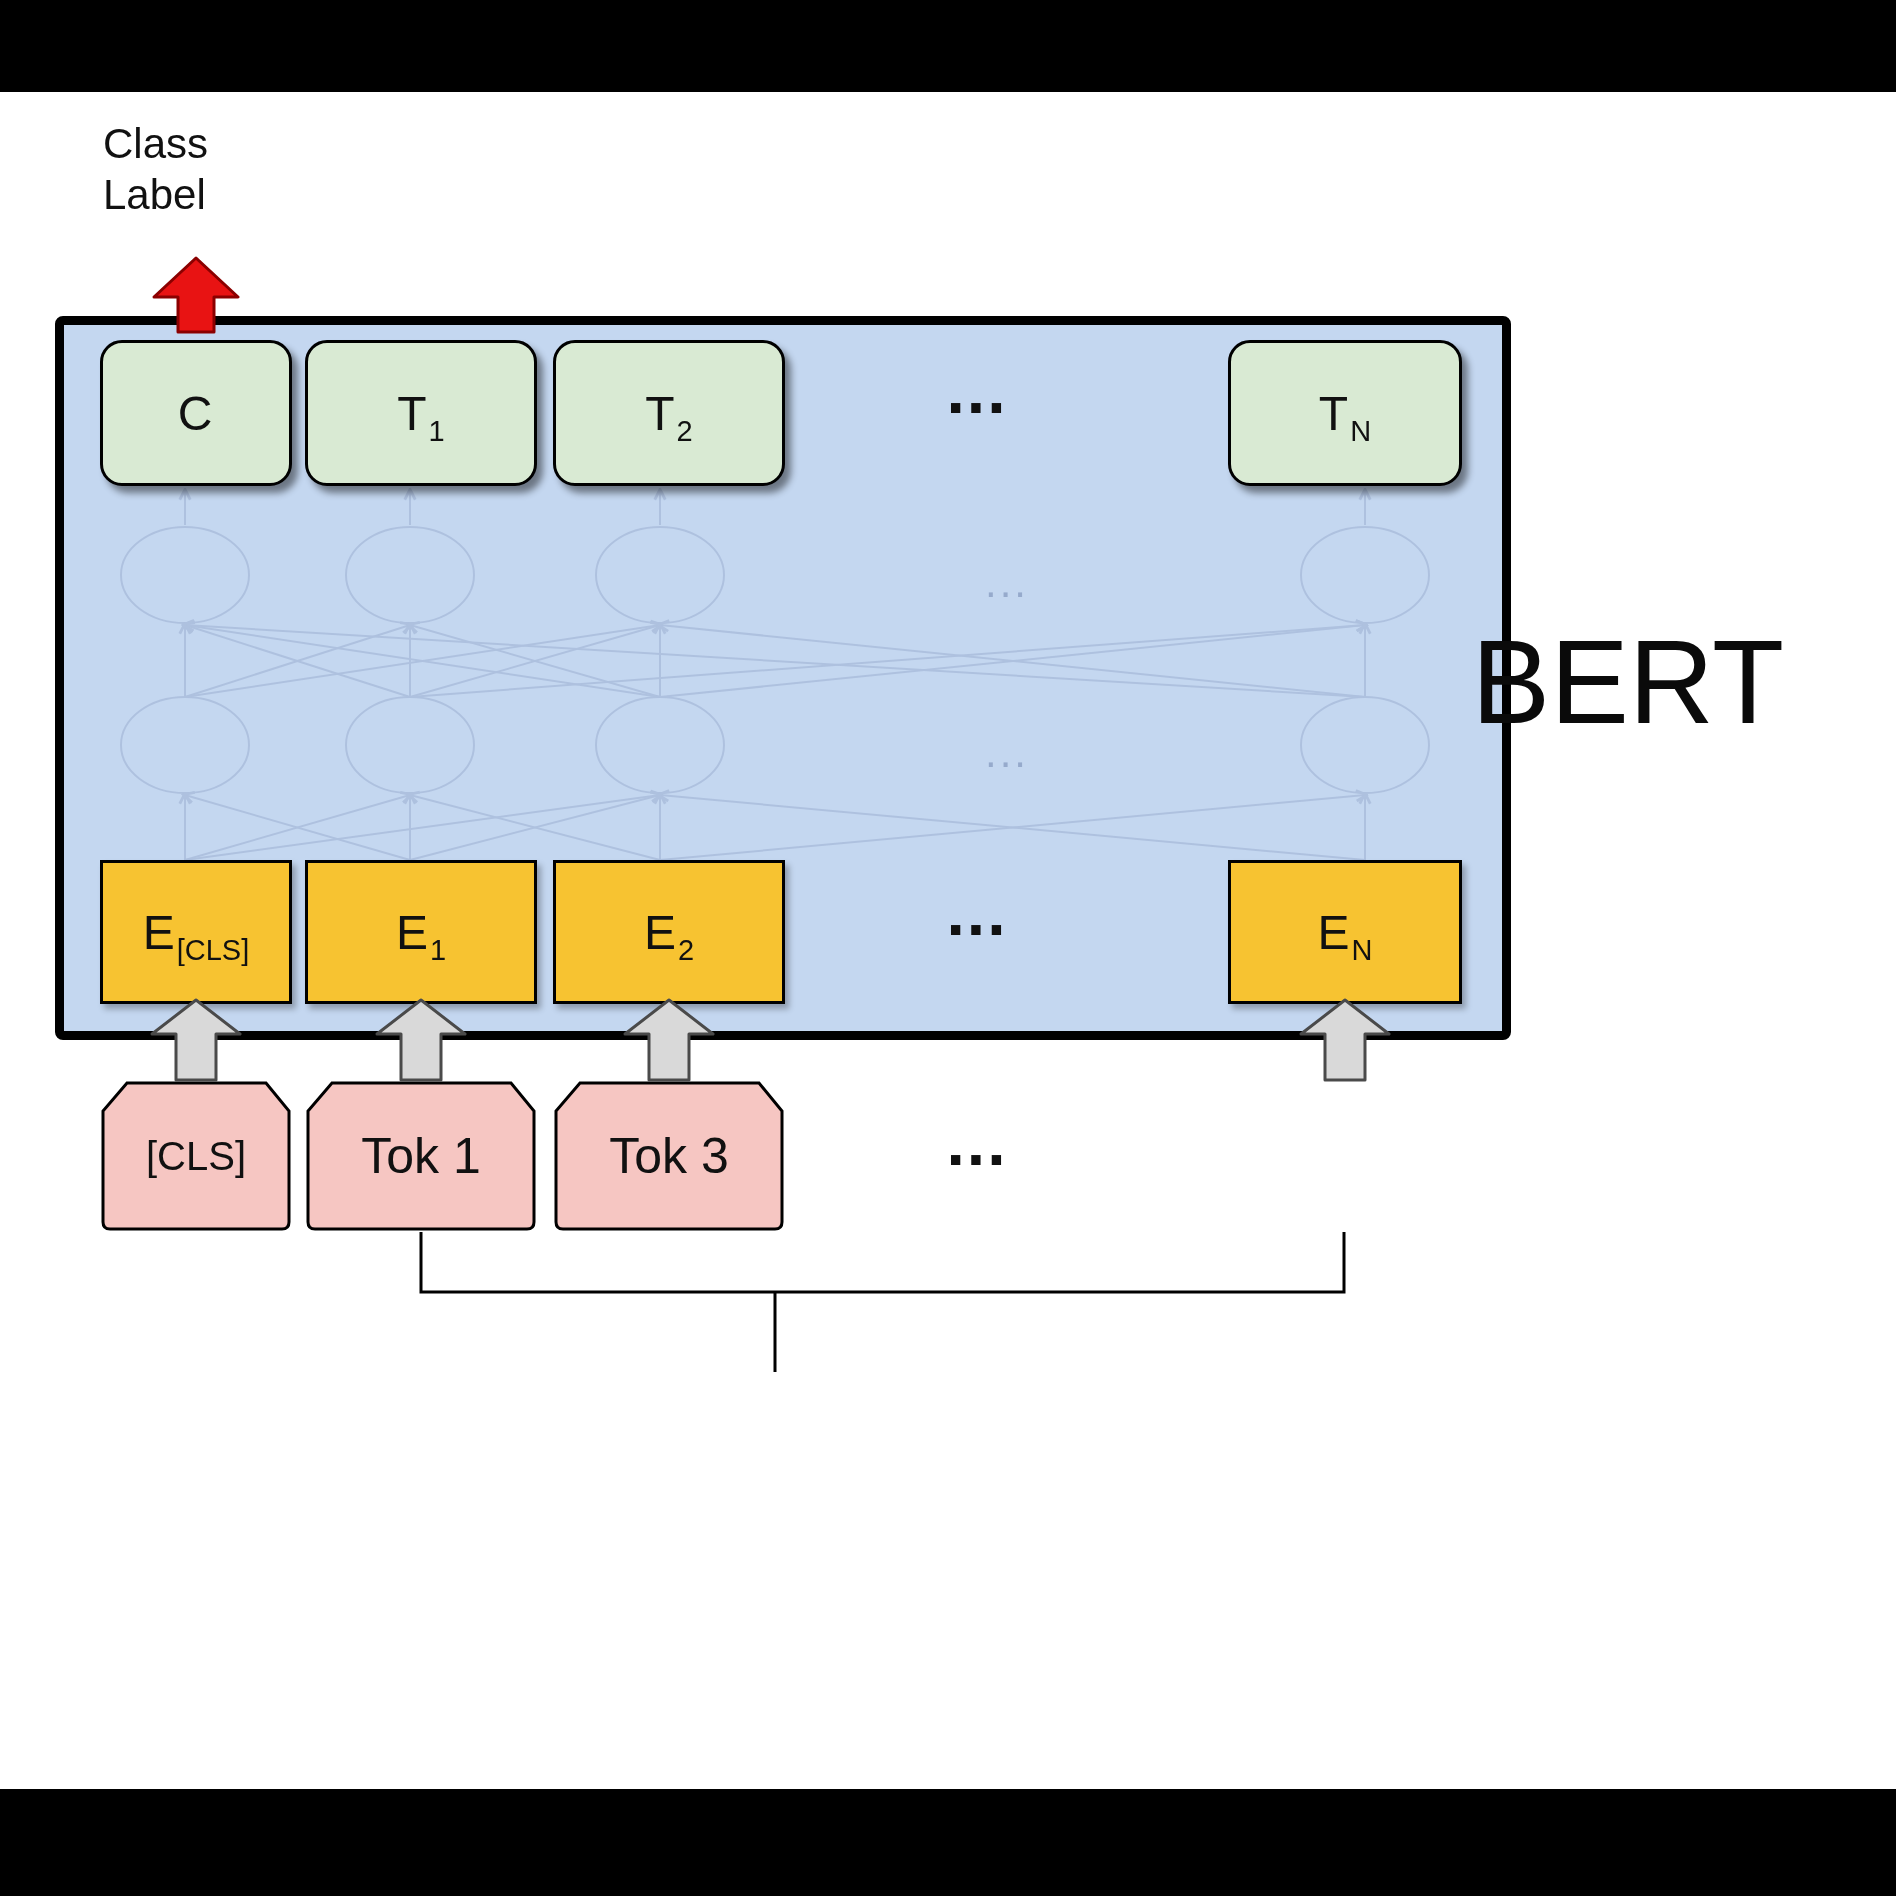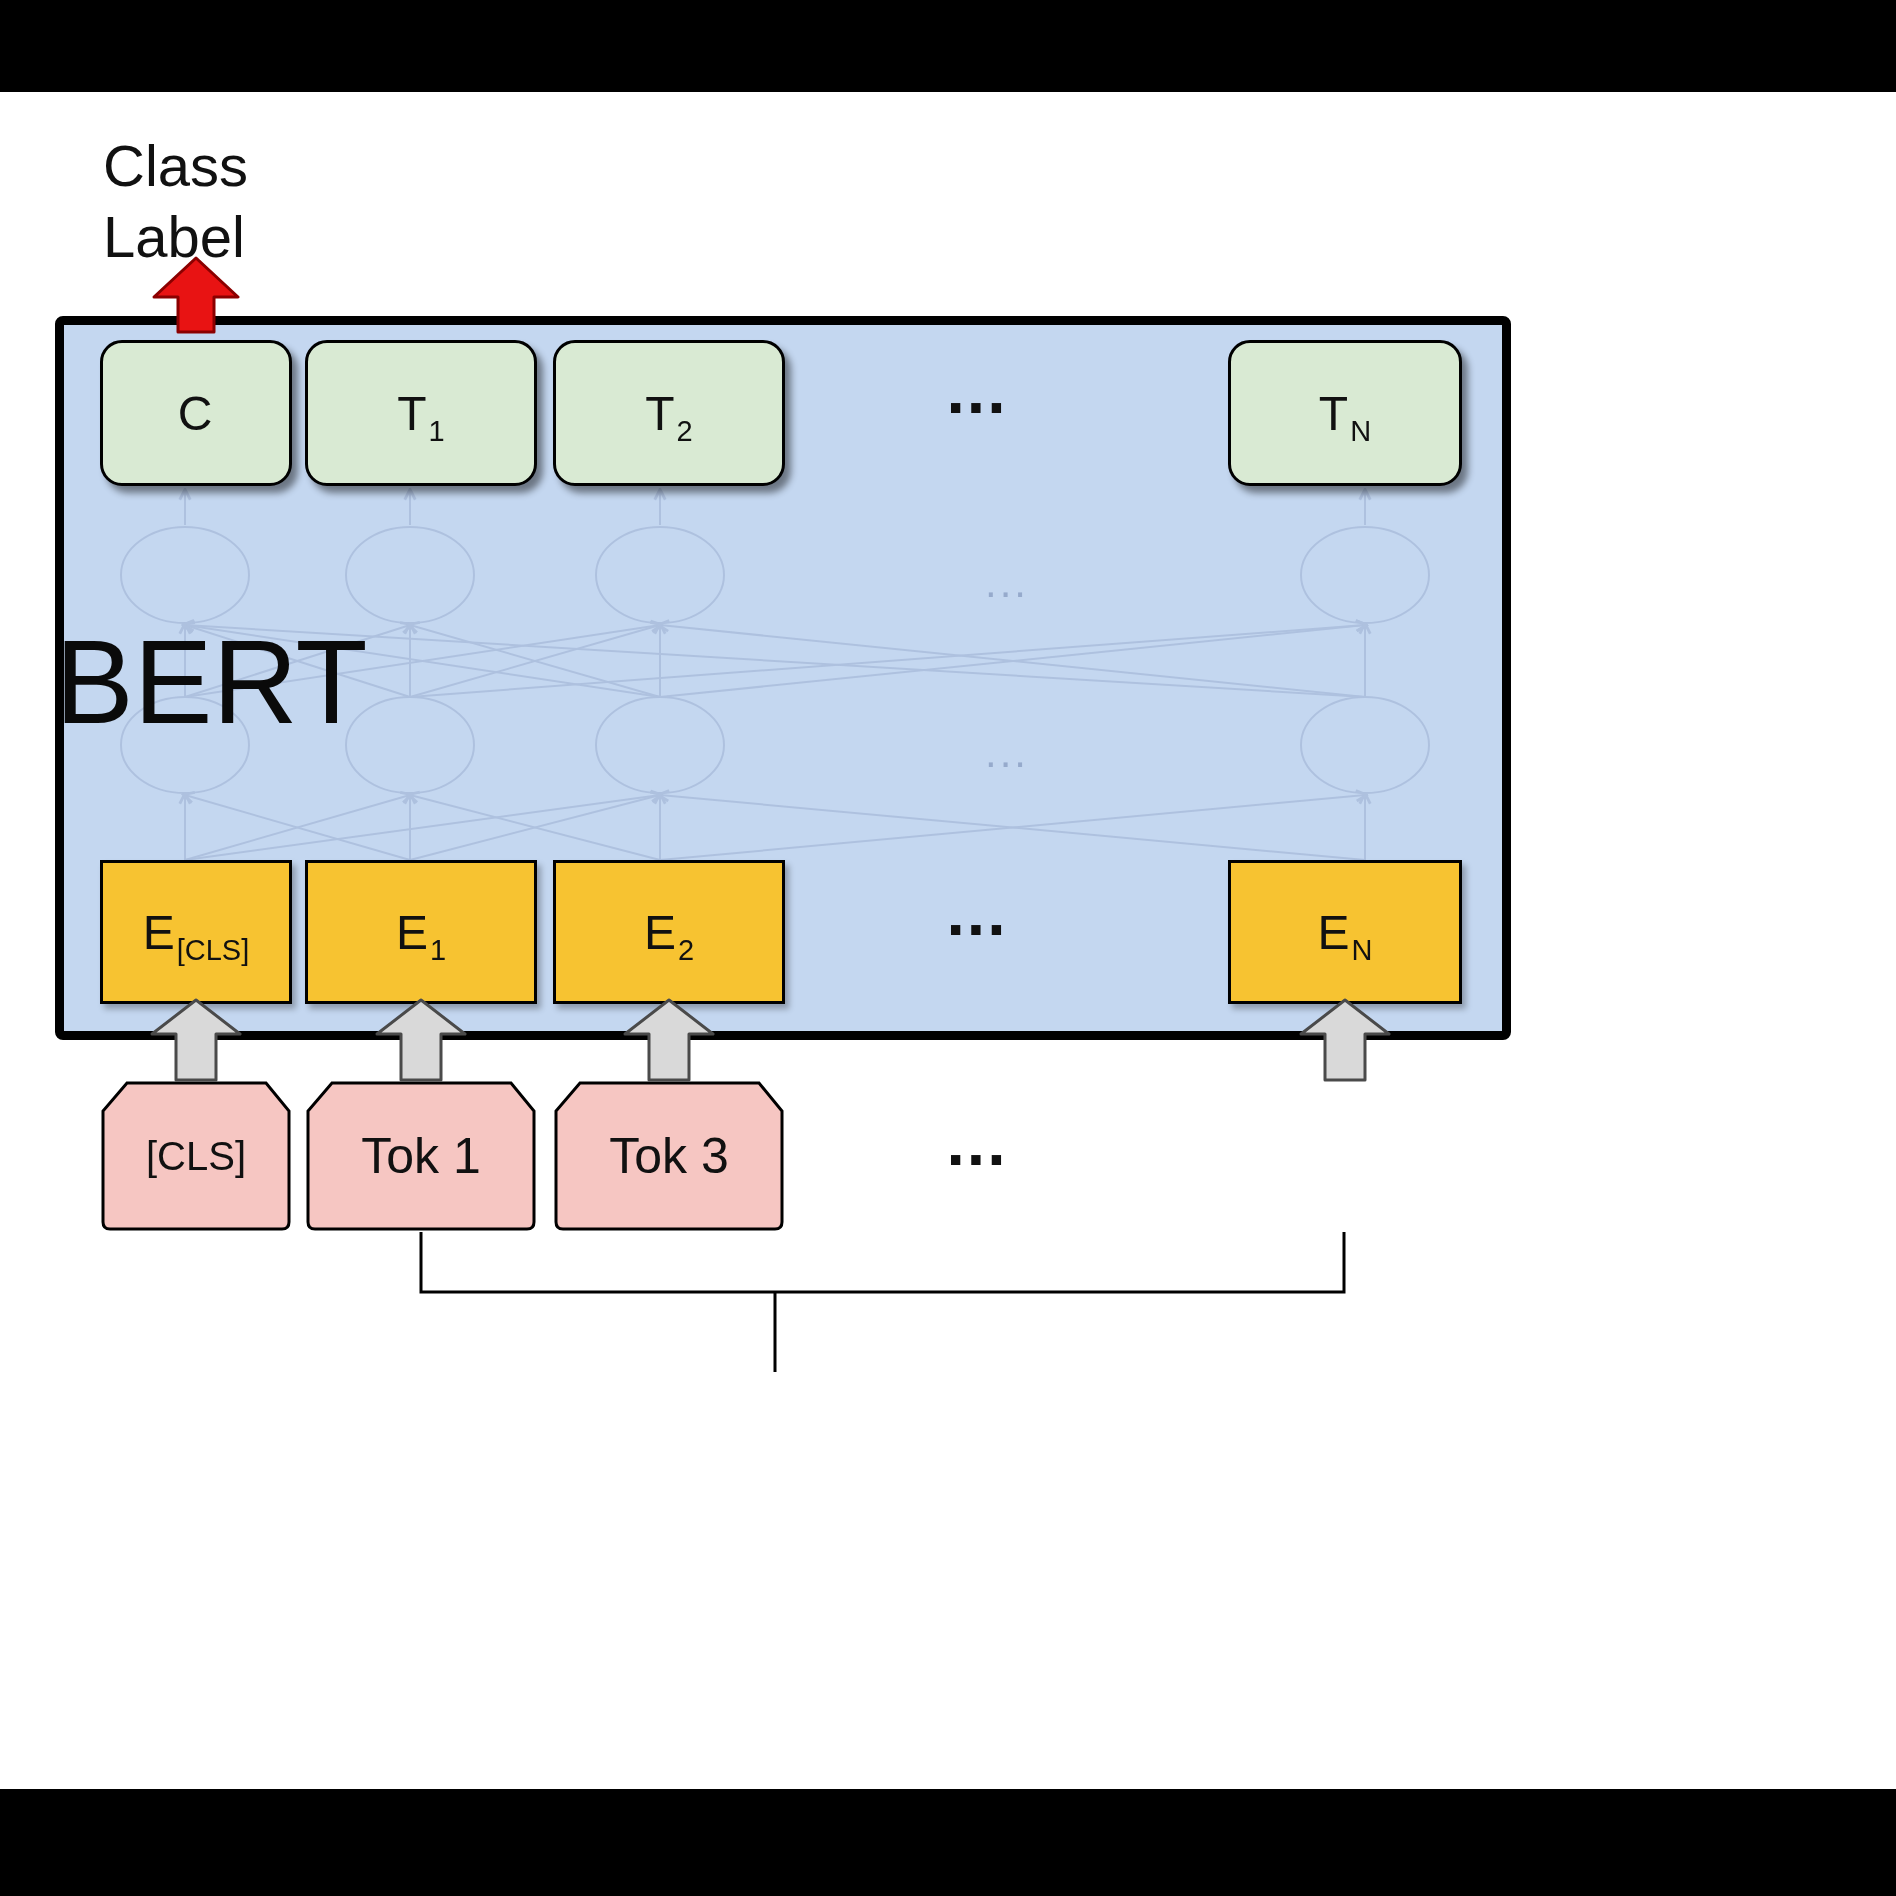--- a/index.html
+++ b/index.html
@@ -4,27 +4,27 @@
 <style>
   * { margin:0; padding:0; box-sizing:border-box; }
   html,body { background:#ffffff; }
   body { width:1896px; height:1896px; font-family:"Liberation Sans","DejaVu Sans",sans-serif; }
   .canvas { position:relative; width:1896px; height:1896px; background:#fff; overflow:hidden; }
 
   .bar { position:absolute; left:0; width:1896px; background:#000; }
   .bar.top { top:0; height:92px; }
   .bar.bottom { top:1789px; height:107px; }
 
-  .class-label { position:absolute; left:103px; top:118px; font-size:58px; line-height:1.22;
-                 color:#111; white-space:pre-line;margin-top:13px; }
+  .class-label { position:absolute; left:103px; top:118px; font-size:42px; line-height:1.22;
+                 color:#111; white-space:pre-line; }
 
   .bert-box { position:absolute; left:55px; top:316px; width:1456px; height:724px;
               background:#c4d7f0; border:9px solid #000; border-radius:8px; }
   .nn { position:absolute; left:64px; top:325px; width:1438px; height:706px; }
-  .bert-label { position:absolute; left:55px; top:614px; width:1729px; text-align:left;
+  .bert-label { position:absolute; left:55px; top:614px; width:1729px; text-align:right;
                 font-size:118px; color:#0a0a0a; }
 
   .col0 { left:100px; width:192px; }
   .col1 { left:305px; width:232px; }
   .col2 { left:553px; width:232px; }
   .col3 { left:1228px; width:234px; }
 
   .obox { position:absolute; top:340px; height:146px; background:#d9ead3; border:3px solid #000;
           border-radius:22px; box-shadow:6px 7px 7px rgba(0,0,0,0.45);
           display:flex; align-items:center; justify-content:center; }

